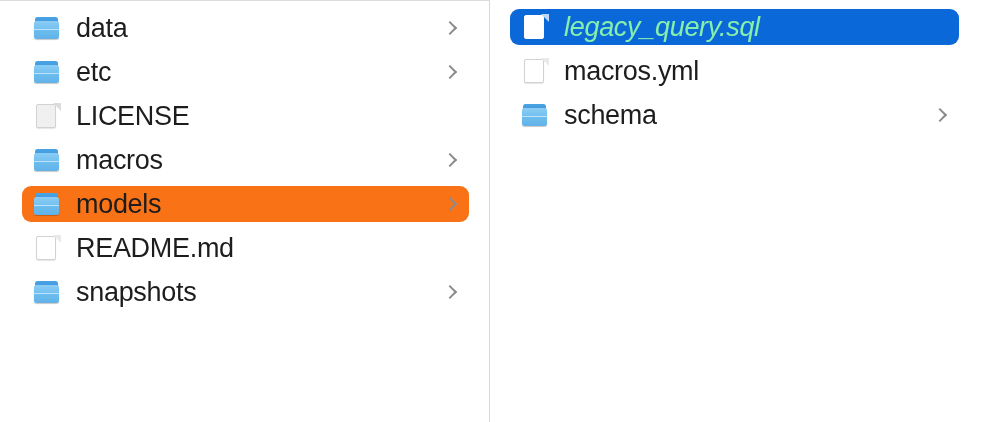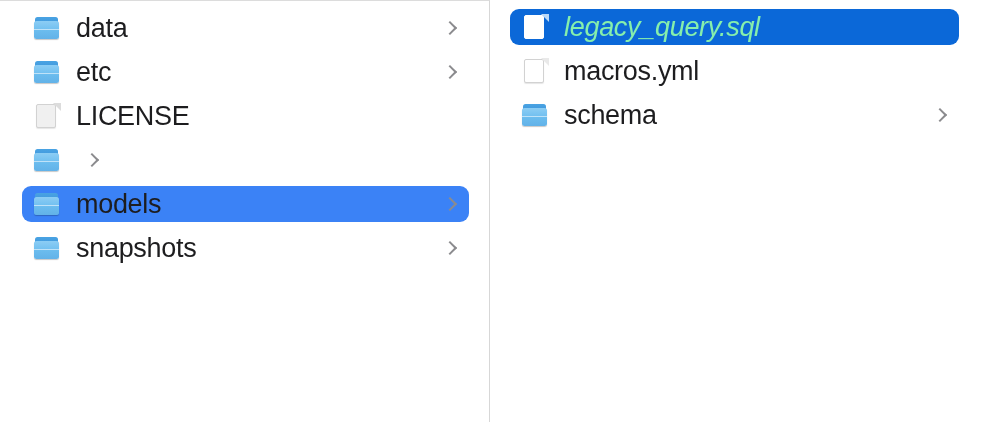--- a/index.html
+++ b/index.html
@@ -64,21 +64,21 @@
     padding-left: 12px;
     padding-right: 14px;
   }
   .column-secondary .row {
     margin-left: 20px;
     margin-right: 24px;
     padding-left: 12px;
     padding-right: 14px;
   }
 
-  .row.selected-gray { background: #3b82f6; }
+  .row.selected-gray { background: #f97316; }
   .row.selected-blue { background: #0b68d8; }
 
   
   .icon {
     position: relative;
     width: 26px;
     height: 24px;
     flex: 0 0 26px;
     margin-right: 16px;
   }
@@ -211,29 +211,38 @@
             <span class="fold"></span>
           </span>
           <span class="label">LICENSE</span>
           <span class="chevron hidden"></span>
         </div>
         <div class="row">
           <span class="icon folder">
             <span class="tab"></span>
             <span class="body"></span>
           </span>
+          <span class="label">macros</span>
           <span class="chevron"></span>
         </div>
         <div class="row selected-gray">
           <span class="icon folder">
             <span class="tab"></span>
             <span class="body"></span>
           </span>
           <span class="label">models</span>
           <span class="chevron"></span>
+        </div>
+        <div class="row">
+          <span class="icon doc">
+            <span class="page"></span>
+            <span class="fold"></span>
+          </span>
+          <span class="label">README.md</span>
+          <span class="chevron hidden"></span>
         </div>
         <div class="row">
           <span class="icon folder">
             <span class="tab"></span>
             <span class="body"></span>
           </span>
           <span class="label">snapshots</span>
           <span class="chevron"></span>
         </div>
       </div>

